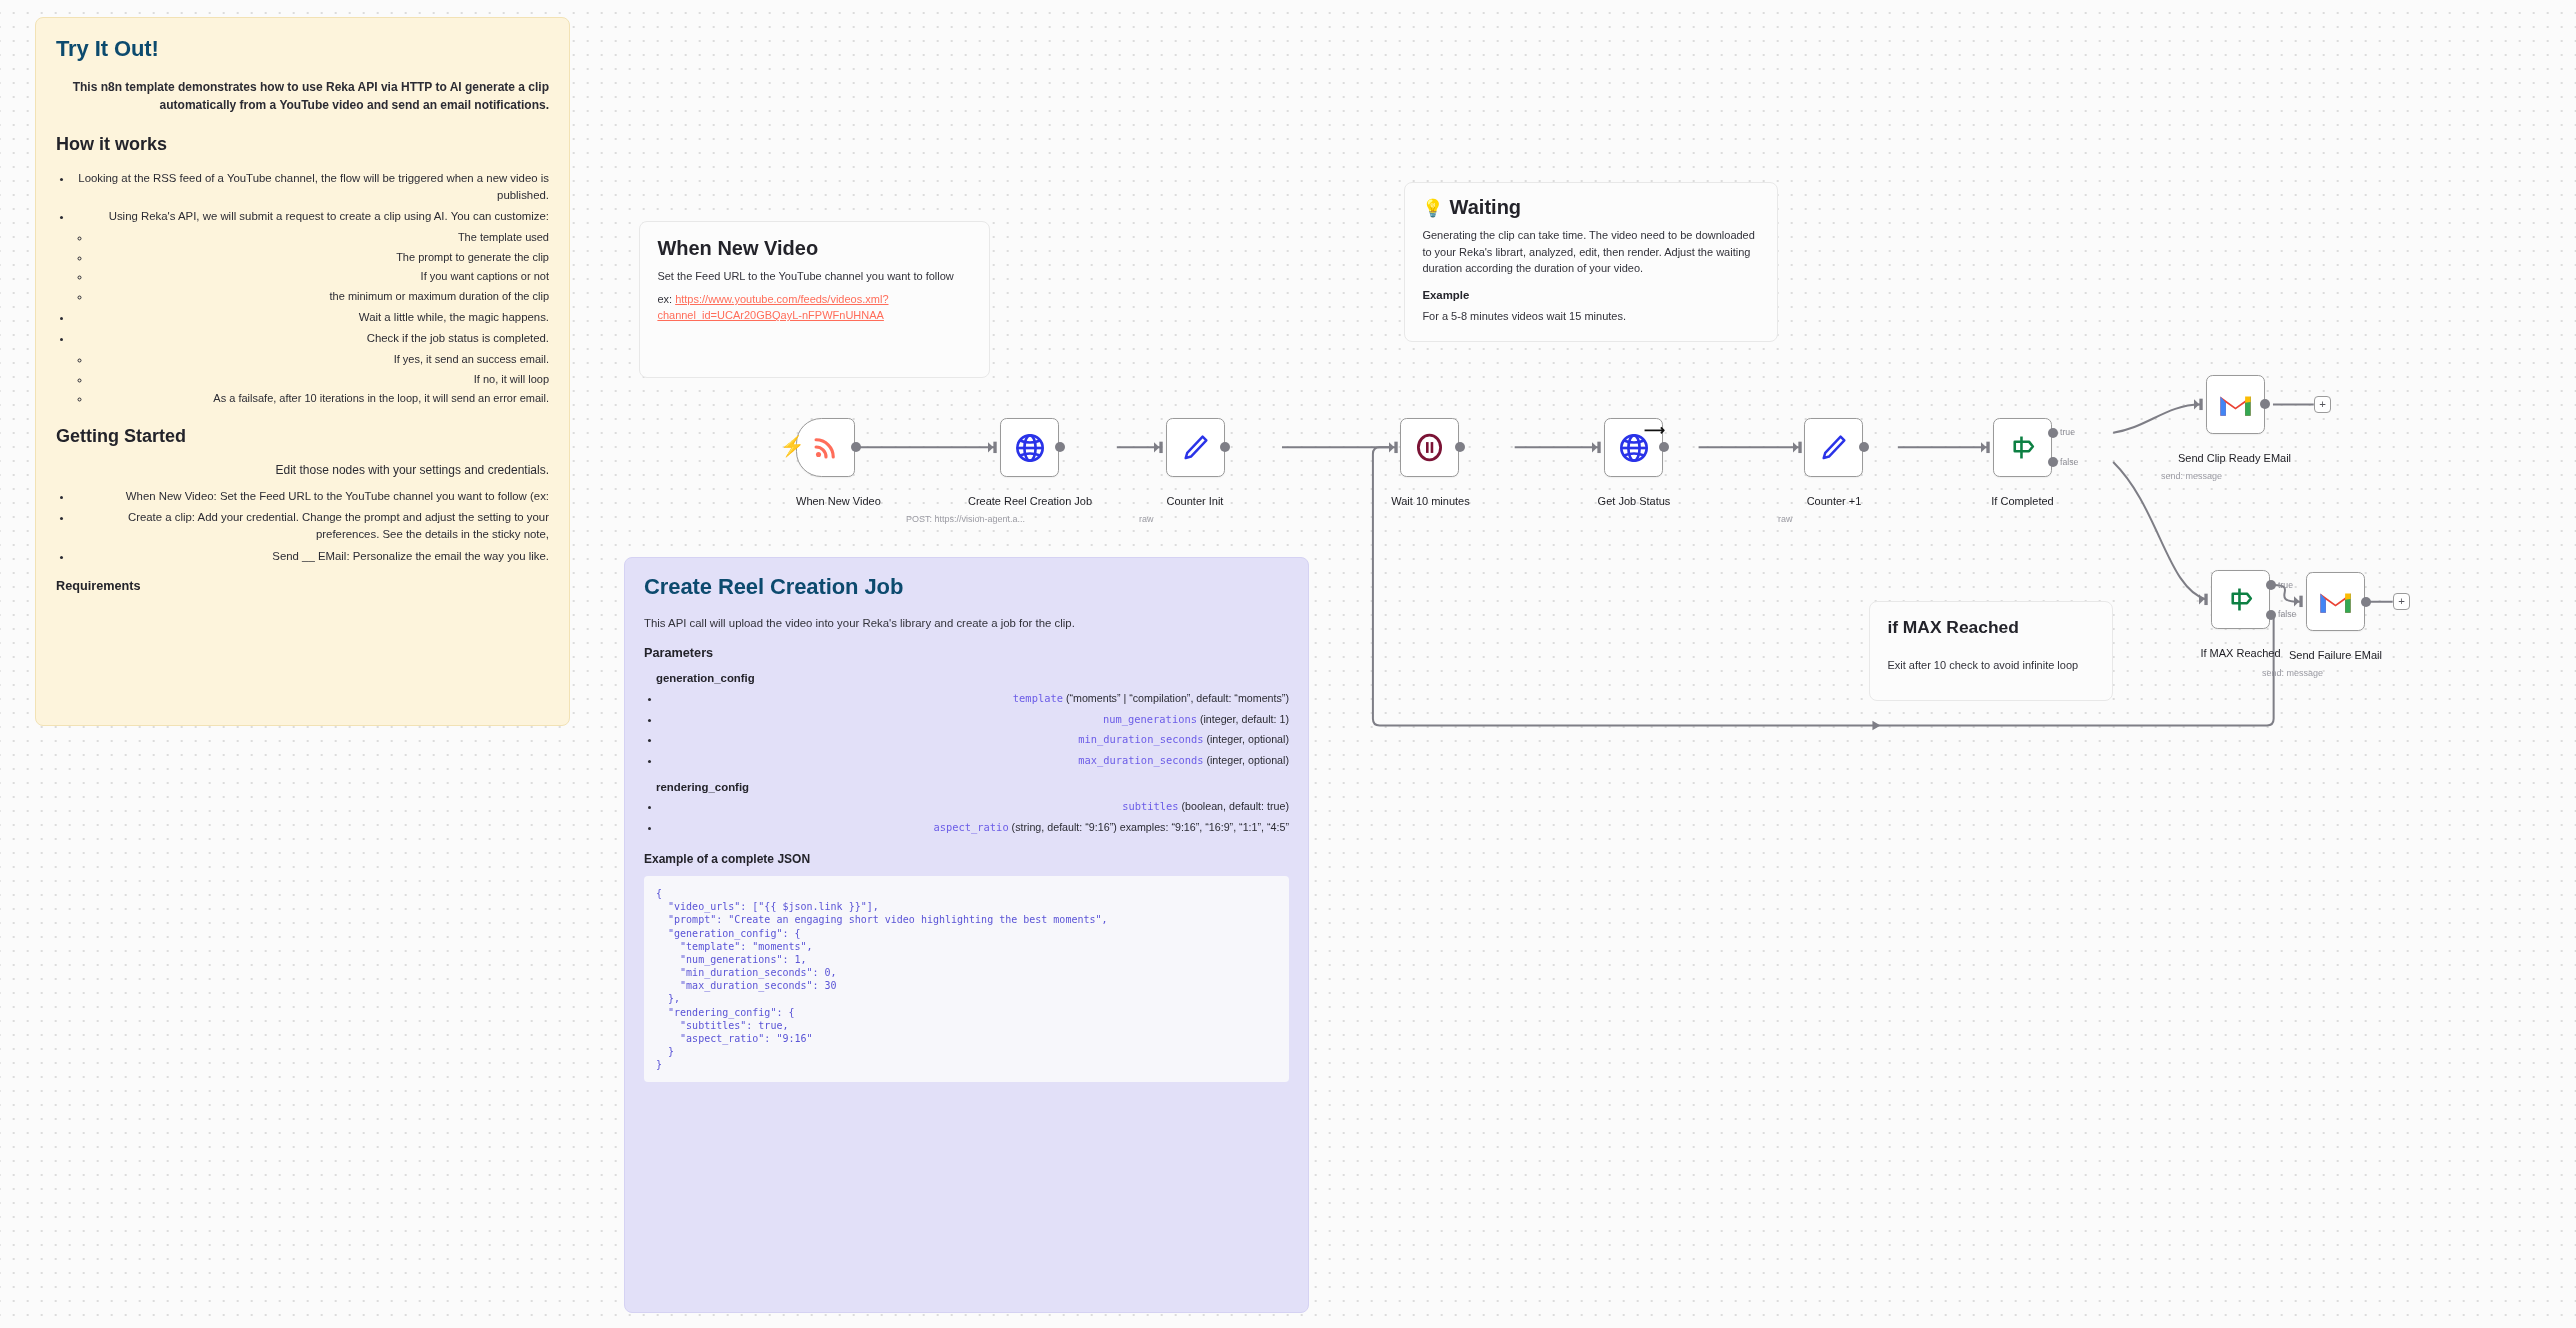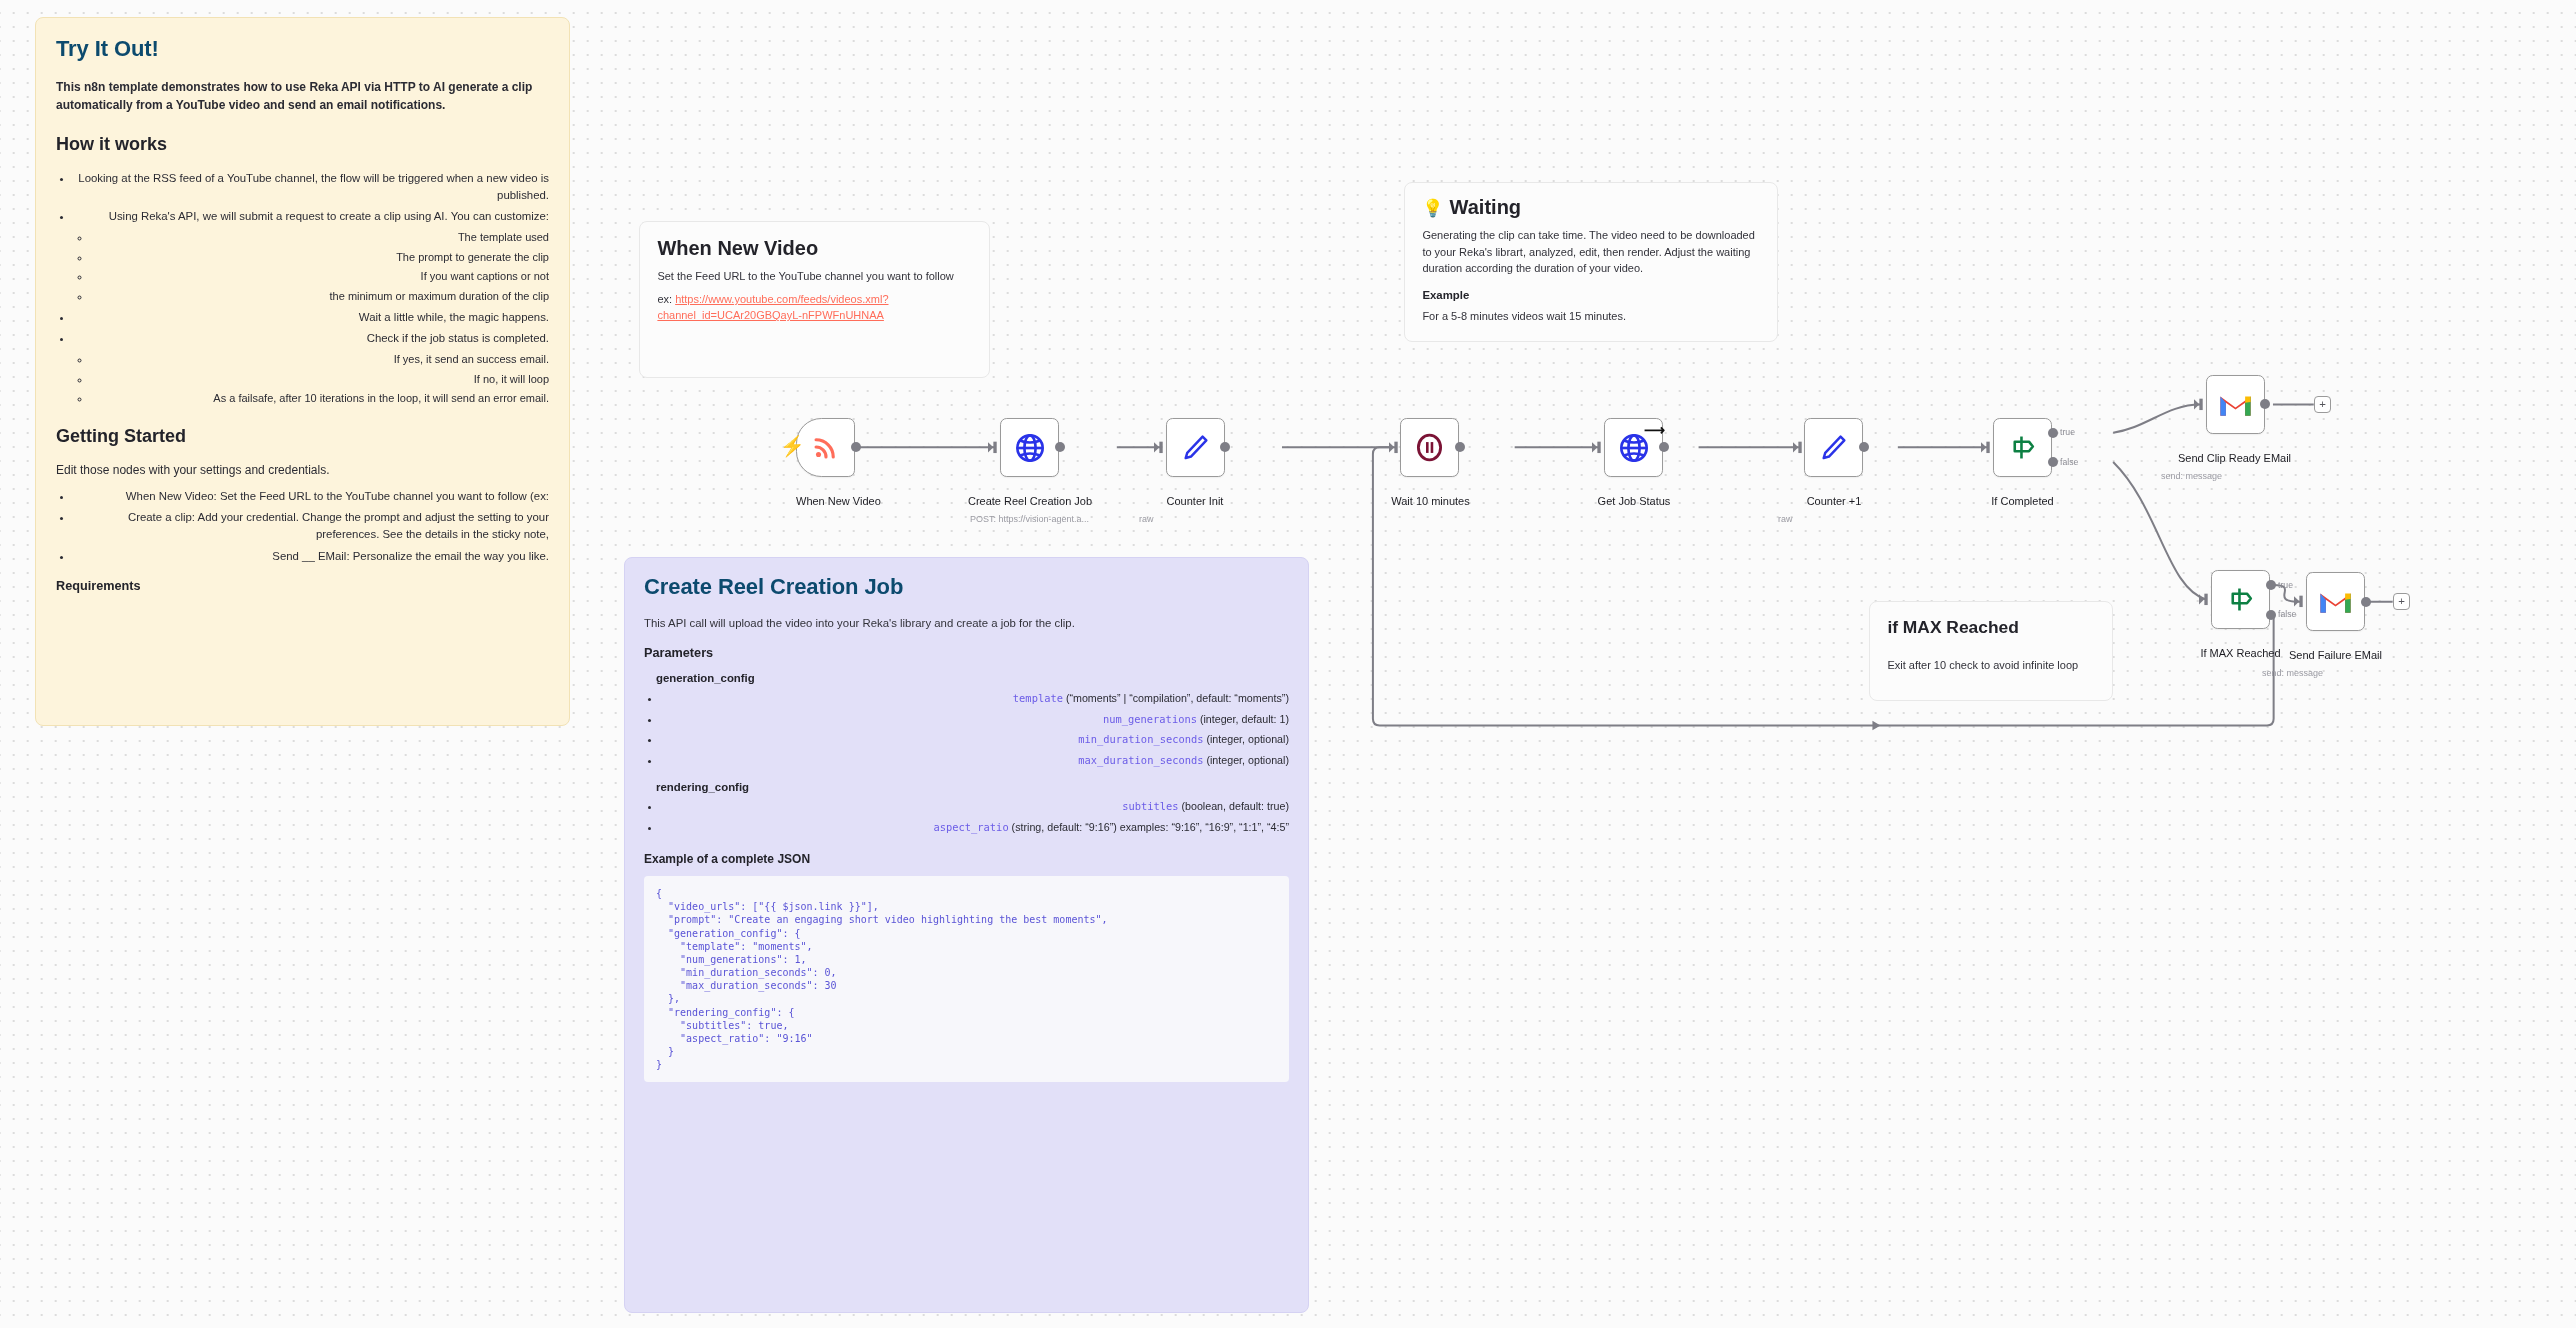--- a/index.html
+++ b/index.html
@@ -29,21 +29,21 @@
   .sticky-white  { background: #fcfcfc; border: 0.7px solid #e8e8e8; }
   .sticky-purple { background: #e2e0f8; border: 0.7px solid #d5d2f3; }
 
   .sticky-inner { padding: 17.4px 20px 17.4px 20px; }
 
   .s-h1 { font-size: 22px; font-weight: 700; color: #0c4a6e; margin: 0 0 17.4px 0; letter-spacing: -0.1px; }
   .s-h1-sm { font-size: 20px; font-weight: 700; color: #23232a; margin: 0 0 8px 0; }
   .s-h2 { font-size: 18px; font-weight: 700; color: #23232a; margin: 20px 0 14.7px 0; }
   .s-h3 { font-size: 12.7px; font-weight: 700; color: #23232a; margin: 14.7px 0 9.4px 0; }
   .s-h4 { font-size: 11.4px; font-weight: 700; color: #23232a; margin: 12px 0 6.7px 0; }
-  .s-p  { font-size: 12px; line-height: 1.45; color: #2b2b33; margin: 0 0 8px 0; }
+  .s-p  { font-size: 12px; line-height: 1.45; color: #2b2b33; margin: 0 0 8px 0; text-align: right; }
   .s-p-b { font-weight: 700; }
   .s-p-sm { font-size: 11px; line-height: 1.5; color: #32323a; margin: 0 0 6.7px 0; }
   .s-ul { margin: 4px 0 4px 0; padding-left: 17.4px; text-align: right; }
   .s-ul li { font-size: 11.4px; line-height: 1.48; color: #2b2b33; margin-bottom: 4.7px; }
   .s-ul ul { list-style-type: circle; margin: 4px 0 4px 0; padding-left: 17.4px; }
   .s-ul ul li { font-size: 11px; margin-bottom: 3.3px; }
   .s-ul-sm li { font-size: 10.7px; }
   .lnk { color: #ff6d5a; }
   .code-i { font-family: "DejaVu Sans Mono", monospace; color: #6b5ce7; font-size: 10.4px; }
   .codeblock {
@@ -311,21 +311,21 @@
     <svg width="32" height="32" viewBox="0 0 24 24">
       <circle cx="12" cy="12" r="9.5" stroke="#2a33e8" stroke-width="2" fill="none"></circle>
       <ellipse cx="12" cy="12" rx="4.2" ry="9.5" stroke="#2a33e8" stroke-width="2" fill="none"></ellipse>
       <line x1="2.5" y1="12" x2="21.5" y2="12" stroke="#2a33e8" stroke-width="2"></line>
       <path d="M4.5 6.3 Q12 9.5 19.5 6.3" stroke="#2a33e8" stroke-width="2" fill="none"></path>
       <path d="M4.5 17.7 Q12 14.5 19.5 17.7" stroke="#2a33e8" stroke-width="2" fill="none"></path>
     </svg>
   </div>
   <div class="port" style="left:1055px; top:442px;"></div>
   <div class="node-label" style="left:950px; top:495px; width:160px;">Create Reel Creation Job</div>
-  <div class="node-sub" style="left:970px; top:514px; width:160px;">POST: https://vision-agent.a...</div>
+  <div class="node-sub" style="left:906px; top:514px; width:160px;">POST: https://vision-agent.a...</div>
 
   <svg class="in-arrow" style="left:1154px; top:441px;" width="13.4" height="13.4" viewBox="0 0 20 20">
     <polygon points="0,2 8,9.5 0,17" fill="#7e7e86"></polygon>
       <rect x="8" y="1" width="5" height="17" fill="#7e7e86"></rect>
   </svg>
   <div class="node" style="left:1166px; top:418px;">
     <svg width="31" height="31" viewBox="0 0 24 24">
       <path d="M17.5 3.6 L20.4 6.5 L8.5 19 L4.4 20.2 L5.6 16.1 Z" stroke="#2a33e8" stroke-width="1.9" fill="none" stroke-linejoin="round"></path>
     </svg>
   </div>

